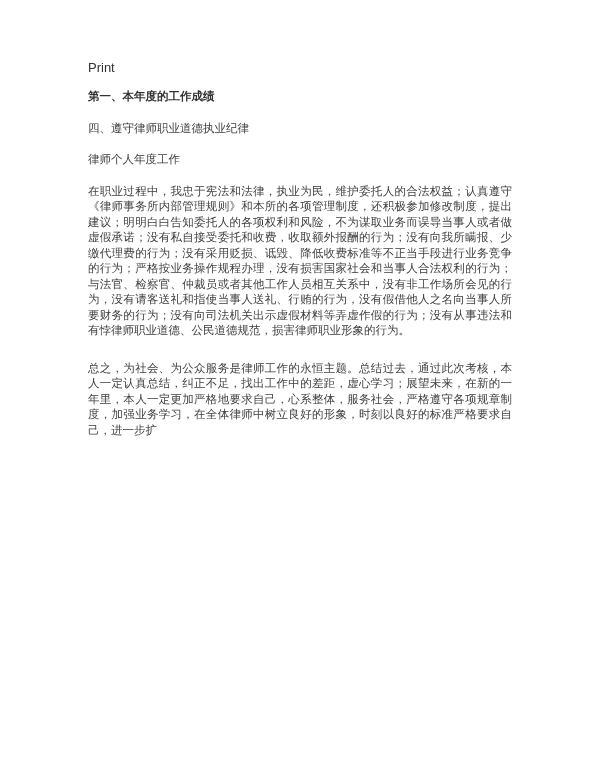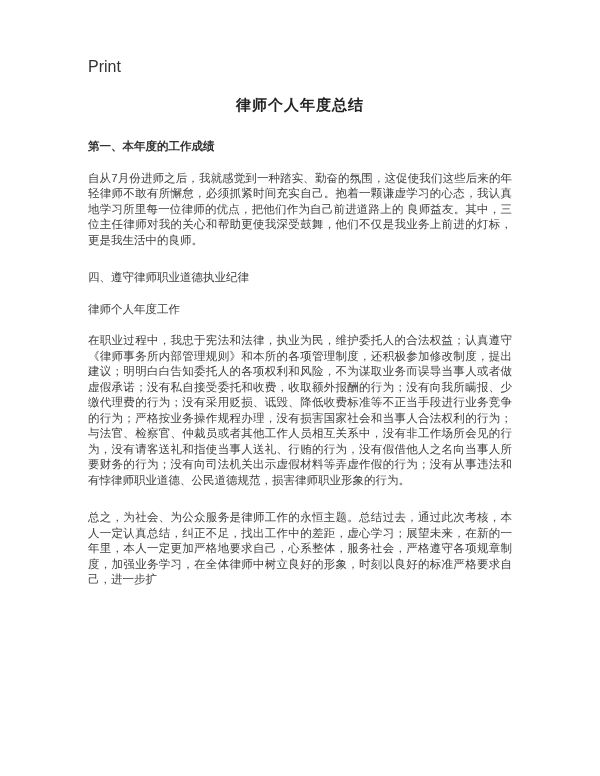--- a/index.html
+++ b/index.html
@@ -15,21 +15,21 @@
     color: #404040;
   }
   .page {
     box-sizing: border-box;
     width: 600px;
     height: 776px;
     padding: 58px 88px 0 88px;
     background: #ffffff;
   }
   .print-link {
-    font-size: 16px;
+    font-size: 13px;
     color: #333333;
     margin: 0 12px 14px 0;
     display: inline-block;
     cursor: pointer;
   }
   .doc-title {
     font-size: 15px;
     font-weight: 700;
     color: #222222;
     text-align: center;
@@ -57,27 +57,25 @@
     margin-top: 28px;
   }
 </style>
 </head>
 <body>
 
 <div class="page">
 
   <span class="print-link">Print</span>
 
-  <h1 class="doc-title">律师个人年度总结</h1>
 
 
 
   <p class="block single bold">第一、本年度的工作成绩</p>
 
-  <p class="block para">自从7月份进师之后，我就感觉到一种踏实、勤奋的氛围，这促使我们这些后来的年轻律师不敢有所懈怠，必须抓紧时间充实自己。抱着一颗谦虚学习的心态，我认真地学习所里每一位律师的优点，把他们作为自己前进道路上的 良师益友。其中，三位主任律师对我的关心和帮助更使我深受鼓舞，他们不仅是我业务上前进的灯标，更是我生活中的良师。</p>
 
   <p class="block single">四、遵守律师职业道德执业纪律</p>
 
   <p class="block single">律师个人年度工作</p>
 
   <p class="block para">在职业过程中，我忠于宪法和法律，执业为民，维护委托人的合法权益；认真遵守《律师事务所内部管理规则》和本所的各项管理制度，还积极参加修改制度，提出建议；明明白白告知委托人的各项权利和风险，不为谋取业务而误导当事人或者做虚假承诺；没有私自接受委托和收费，收取额外报酬的行为；没有向我所瞒报、少缴代理费的行为；没有采用贬损、诋毁、降低收费标准等不正当手段进行业务竞争的行为；严格按业务操作规程办理，没有损害国家社会和当事人合法权利的行为；与法官、检察官、仲裁员或者其他工作人员相互关系中，没有非工作场所会见的行为，没有请客送礼和指使当事人送礼、行贿的行为，没有假借他人之名向当事人所要财务的行为；没有向司法机关出示虚假材料等弄虚作假的行为；没有从事违法和有悖律师职业道德、公民道德规范，损害律师职业形象的行为。</p>
 
   <p class="block para">总之，为社会、为公众服务是律师工作的永恒主题。总结过去，通过此次考核，本人一定认真总结，纠正不足，找出工作中的差距，虚心学习；展望未来，在新的一年里，本人一定更加严格地要求自己，心系整体，服务社会，严格遵守各项规章制度，加强业务学习，在全体律师中树立良好的形象，时刻以良好的标准严格要求自己，进一步扩</p>
 
 

